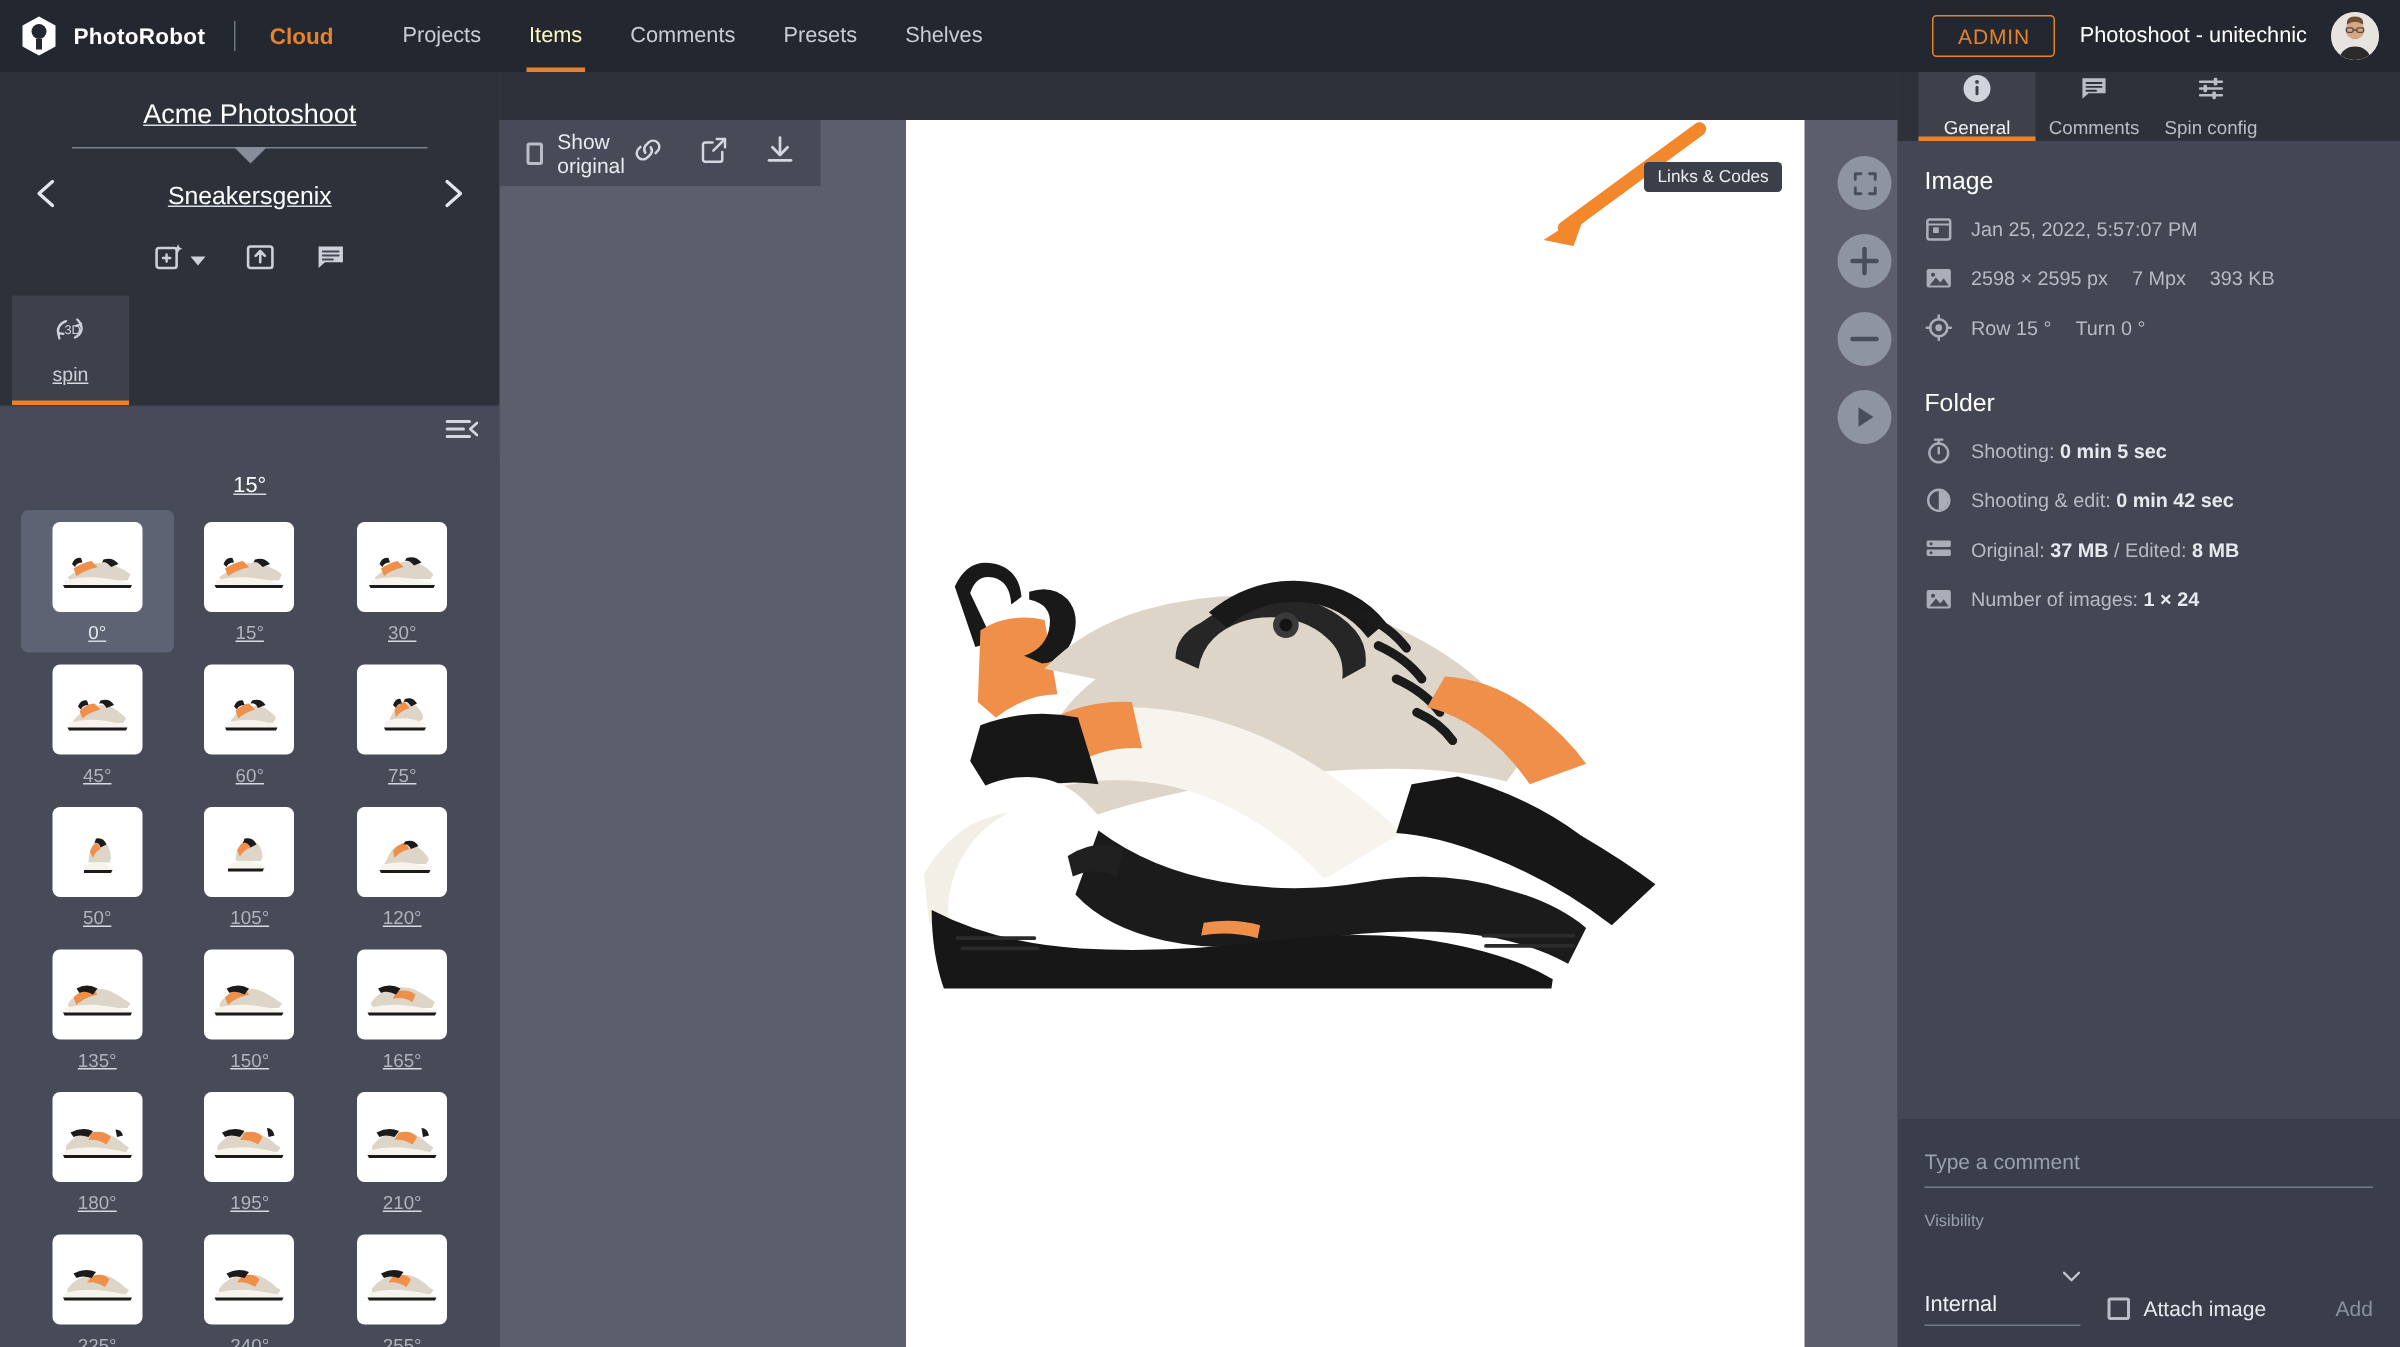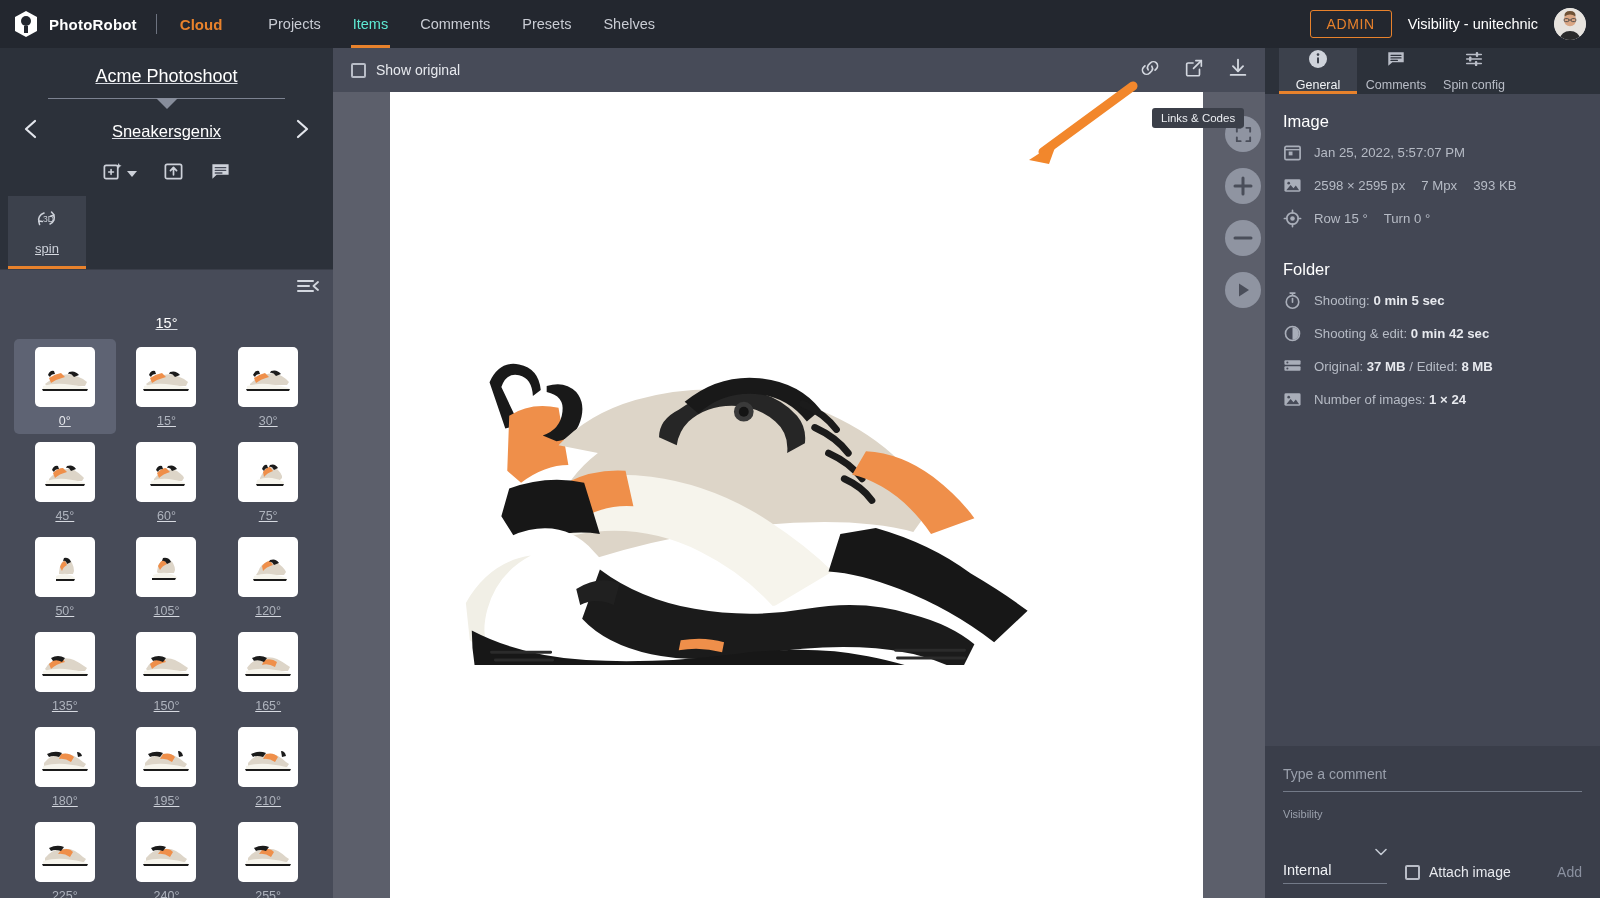--- a/index.html
+++ b/index.html
@@ -20,21 +20,21 @@
   .brand { display: flex; align-items: center; padding-left: 12px; gap: 9px; }
   .logo-mark { width: 28px; height: 28px; display: block; }
   .brand-name { font-size: 15px; font-weight: bold; color: #ffffff; letter-spacing: .2px; text-align: right; }
   .brand-sep { width: 1px; height: 20px; background: #6d7380; margin: 0 14px 0 10px; }
   .brand-cloud { font-size: 15px; font-weight: bold; color: #e8822c; }
   .nav-links { display: flex; align-items: center; margin-left: 30px; height: 48px; }
   .nav-link {
     font-size: 14.5px; color: #c9ccd4; padding: 0 16px; height: 48px;
     display: flex; align-items: center; position: relative; cursor: pointer;
   }
-  .nav-link.active { color: #5eead4; }
+  .nav-link.active { color: #fef9c3; }
   .nav-link.active::after {
     content: ""; position: absolute; left: 14px; right: 14px; bottom: 0;
     height: 3px; background: #e8822c;
   }
   .topnav-right { margin-left: auto; display: flex; align-items: center; gap: 16px; padding-right: 14px; justify-content: center; }
   .admin-badge {
     border: 1px solid #e8822c; color: #e8822c; font-size: 14px; letter-spacing: .6px;
     padding: 5px 16px; border-radius: 3px; cursor: pointer;
   }
   .account-name { font-size: 14.5px; color: #ffffff; }
@@ -83,21 +83,21 @@
   }
   .thumb-cell.selected { background: #5e6373; }
   .thumb-img {
     width: 60px; height: 60px; background: #ffffff; border-radius: 5px;
     display: flex; align-items: center; justify-content: center; overflow: hidden;
   }
   .thumb-label { font-size: 12.5px; color: #aeb3bd; margin-top: 7px; }
   .thumb-cell.selected .thumb-label { color: #e6e8ed; }
 
   
-  .viewer { flex: 1 1 auto; background: #5c5f6b; display: flex; flex-direction: column; min-width: 0; position: relative; }
+  .viewer { flex: 1 1 auto; background: #5c5f6b; display: flex; min-width: 0; position: relative; margin-top: 32px; }
   .viewer-bar {
     height: 44px; flex: 0 0 44px; background: #474b58; display: flex; align-items: center;
     padding: 0 16px 0 18px; position: relative; z-index: 20;
   }
   .chk-row { display: flex; align-items: center; gap: 10px; cursor: pointer; }
   .chkbox { width: 15px; height: 15px; border: 2px solid #b9bdc7; border-radius: 2px; }
   .chk-label { font-size: 14px; color: #e7e9ee; }
   .viewer-bar-icons { margin-left: auto; display: flex; align-items: center; gap: 22px; }
   .vb-icon { cursor: pointer; color: #d3d7df; display: block; }
   .canvas-area { flex: 1 1 auto; position: relative; display: flex; min-height: 0; }
@@ -106,21 +106,21 @@
   .zoom-rail {
     position: absolute; right: 4px; top: 24px; display: flex; flex-direction: column;
     align-items: center; gap: 16px; z-index: 15;
   }
   .zoom-btn {
     width: 36px; height: 36px; border-radius: 50%; background: #8f94a1;
     display: flex; align-items: center; justify-content: center; cursor: pointer;
     color: #4a4e5a;
   }
   .tooltip {
-    position: absolute; left: 1152px; top: 108px; background: #3b3f49; color: #eceef2;
+    position: absolute; left: 1096px; top: 108px; background: #3b3f49; color: #eceef2;
     font-size: 11.5px; padding: 4px 9px; border-radius: 3px; z-index: 35; white-space: nowrap;
   }
   .pointer-arrow { position: absolute; left: 1015px; top: 80px; z-index: 34; pointer-events: none; }
 
   
   .rightpanel { width: 335px; flex: 0 0 335px; background: #434754; display: flex; flex-direction: column; min-height: 0; }
   .rp-tabs { display: flex; background: #2c313a; flex: 0 0 auto; padding-left: 14px; height: 46px; }
   .rp-tab {
     width: 78px; display: flex; flex-direction: column; align-items: center; justify-content: center;
     gap: 6px; font-size: 12.5px; color: #b9bdc7; cursor: pointer; position: relative; padding-bottom: 2px;
@@ -175,21 +175,21 @@
     </div>
     <div class="nav-links">
       <div class="nav-link">Projects</div>
       <div class="nav-link active">Items</div>
       <div class="nav-link">Comments</div>
       <div class="nav-link">Presets</div>
       <div class="nav-link">Shelves</div>
     </div>
     <div class="topnav-right">
       <div class="admin-badge">ADMIN</div>
-      <div class="account-name">Visibility - unitechnic</div>
+      <div class="account-name">Photoshoot - unitechnic</div>
       <div class="avatar">
         <svg width="32" height="32" viewBox="0 0 32 32">
           <circle cx="16" cy="16" r="16" fill="#e7e3de"></circle>
           <circle cx="16" cy="12" r="6.2" fill="#d9a684"></circle>
           <path d="M10.5 8.5 q5.5 -4 11 0 q0.6 -5.5 -5.5 -5.5 q-6 0 -5.5 5.5 z" fill="#6e5135"></path>
           <rect x="10.2" y="10.6" width="4.6" height="3" rx="1.2" fill="none" stroke="#4a4a4a" stroke-width="0.9"></rect>
           <rect x="17.2" y="10.6" width="4.6" height="3" rx="1.2" fill="none" stroke="#4a4a4a" stroke-width="0.9"></rect>
           <path d="M14.8 12 h2.4" stroke="#4a4a4a" stroke-width="0.9"></path>
           <path d="M5 32 q2.5 -9 11 -9 q8.5 0 11 9 z" fill="#2b2b2b"></path>
         </svg>

